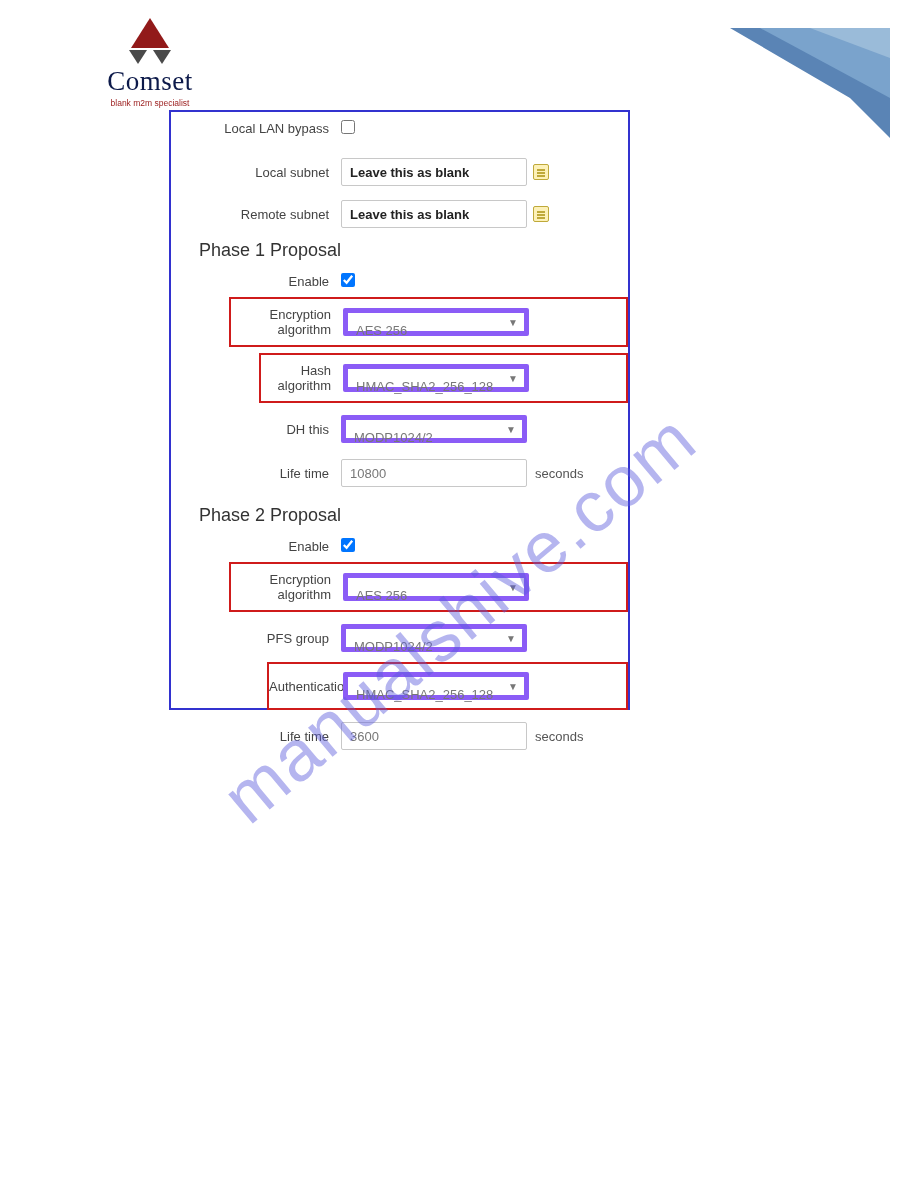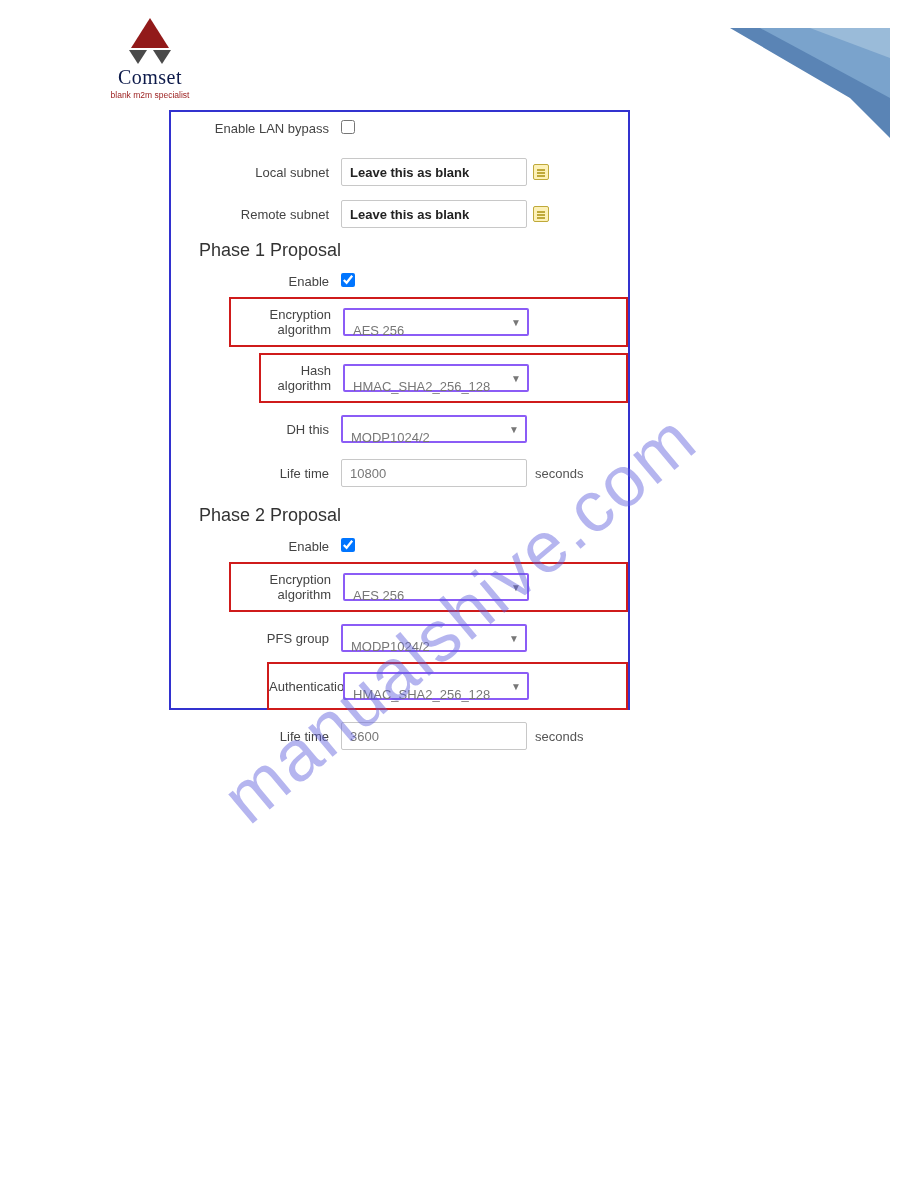--- a/index.html
+++ b/index.html
@@ -12,21 +12,21 @@
   }
   
   .logo {
     position: absolute; top: 16px; left: 105px;
     width: 90px; text-align: center;
     user-select: none;
   }
   .logo svg { display: block; margin: 0 auto; }
   .logo .name {
     font-family: "Times New Roman", Georgia, serif;
-    font-size: 20px; color: #0d1a4a; letter-spacing: 0.5px;
+    font-size: 27px; color: #0d1a4a; letter-spacing: 0.5px;
     margin-top: 0px;
   }
   .logo .tag {
     font-size: 8.5px; color: #9a1b1b; margin-top: 1px;
   }
   
   .corner {
     position: absolute; top: 28px; right: 28px;
     width: 170px; height: 120px; pointer-events: none;
   }
@@ -61,21 +61,21 @@
     width: 186px; height: 28px;
     border: 1px solid #c8c8c8; border-radius: 2px;
     padding: 0 8px; font-size: 13px; color: #777;
     background: #fff;
   }
   input[type=text].textbox.bold {
     font-weight: 700; color: #222;
   }
   .selectwrap {
     position: relative; width: 186px; height: 28px;
-    border: 2px solid #8b5cf6; border-radius: 2px;
+    border: 5px solid #8b5cf6; border-radius: 2px;
     background: #fff;
     display: flex; align-items: center;
     padding: 17px 22px 0 8px;
     color: #777; font-size: 13px;
   }
   .selectwrap .caret {
     position: absolute; right: 6px; top: 50%; transform: translateY(-50%);
     color: #777; font-size: 10px;
   }
   input[type=checkbox].cb {
@@ -134,21 +134,21 @@
   <polygon points="10,0 170,0 170,110 130,70" fill="#5a84b5"></polygon>
   <polygon points="40,0 170,0 170,70" fill="#7aa3cc"></polygon>
   <polygon points="90,0 170,0 170,30" fill="#9abbd9"></polygon>
 </svg>
 
 <div class="watermark">manualshive.com</div>
 
 <div class="panel">
 
   <div class="row plain">
-    <div class="lab">Enable LAN bypass</div>
+    <div class="lab">Local LAN bypass</div>
     <div class="val">
       <input type="checkbox" class="cb" style="">
     </div>
   </div>
 
   <div class="row plain" style="margin-top:10px">
     <div class="lab">Local subnet</div>
     <div class="val">
       <input type="text" class="textbox bold" value="Leave this as blank" style="">
     </div>

